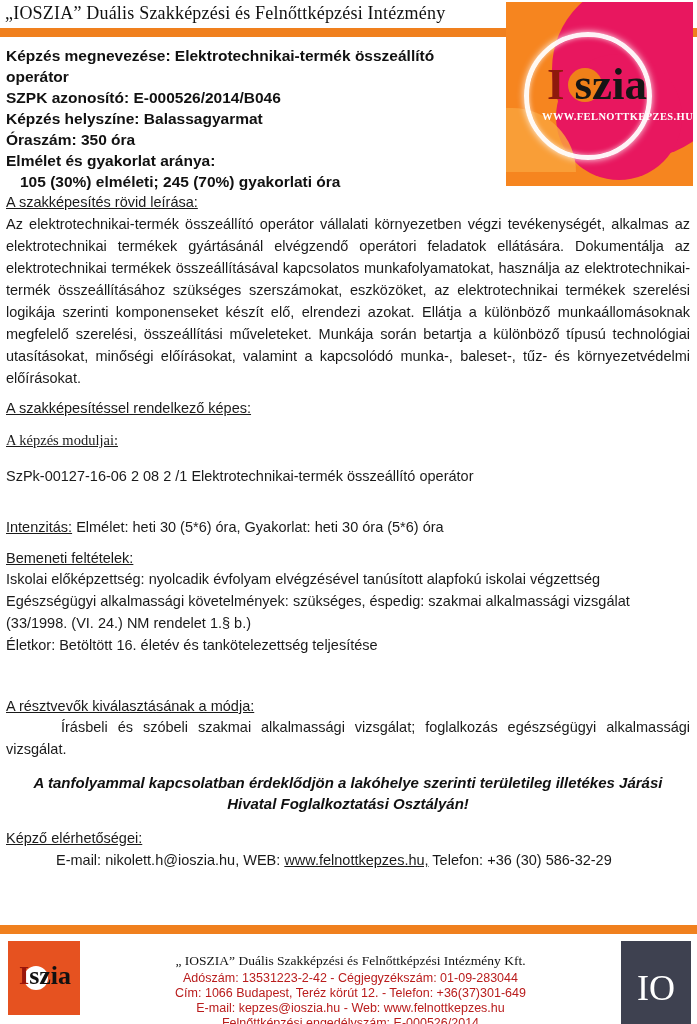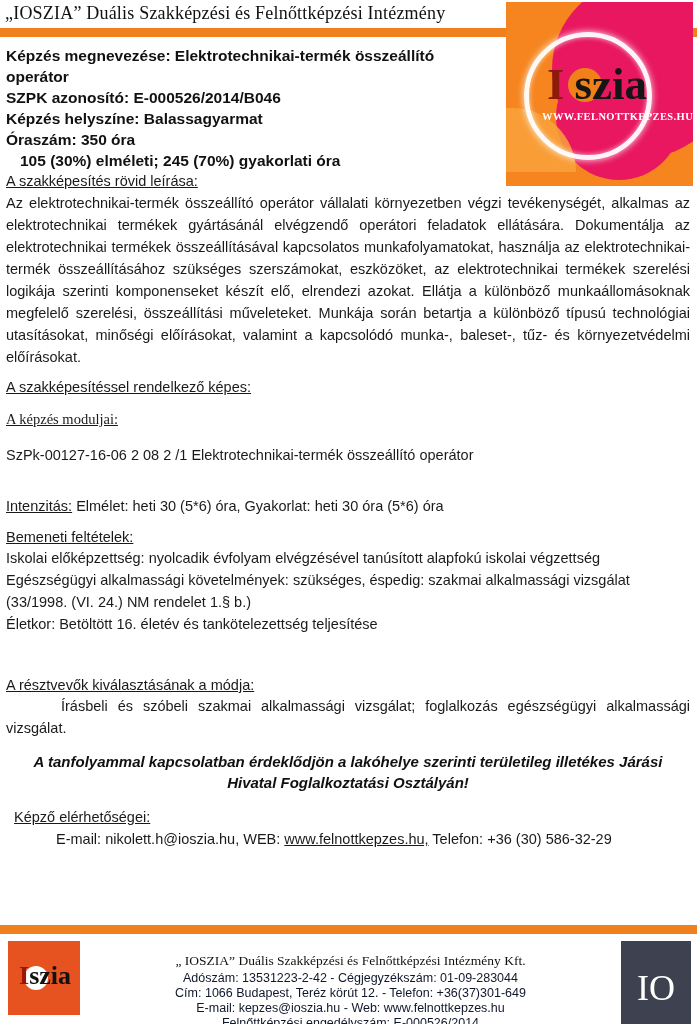--- a/index.html
+++ b/index.html
@@ -54,21 +54,21 @@
   .info-block { margin-top: 8px; width: 440px; font-weight: bold;
     font-size: 15.5px; line-height: 21px; color: #111; }
   .info-line.indent { padding-left: 14px; }
 
   .h-underline { font-size: 14.5px; text-decoration: underline; margin: 0; }
   .h-desc   { margin-top: 2px; }
   .h-comp   { margin-top: 11px; }
   .h-mod    { margin-top: 16px; font-family: Liberation Serif, serif; }
   .h-entry  { margin-top: 12px; }
   .h-select { margin-top: 42px; }
-  .h-contact{ margin-top: 16px; margin-left: 8px; }
+  .h-contact{ margin-top: 16px; }
 
   .body-text { font-size: 14.5px; line-height: 22px; margin: 0; }
   .desc-body { margin-top: 3px; text-align: justify; width: 684px; }
   .module-line { margin-top: 16px; }
   .intensity-line { margin-top: 29px; }
   .u { text-decoration: underline; }
   .entry-block { margin-top: 2px; }
   .select-body { margin-top: 2px; text-align: justify; text-indent: 55px; width: 684px; }
   .notice { margin: 12px 10px 0 10px; font-size: 15px; font-weight: bold; font-style: italic;
     text-align: center; line-height: 21px; color: #111; }
@@ -82,21 +82,21 @@
   .flogo { width: 72px; height: 74px; background: #E65220; position: relative; flex: none; }
   .flogo-circle { position: absolute; width: 24px; height: 24px; border-radius: 50%;
     background: #fff; left: 16px; top: 25px; }
   .flogo-text { position: absolute; left: 11px; top: 22px; font-family: "Liberation Serif", serif;
     font-weight: bold; font-size: 26px; line-height: 1; }
   .flogo-i { color: #9A150A; }
   .flogo-szia { color: #111; }
   .footer-center { flex: 1; text-align: center; padding-top: 12px; }
   .footer-company { font-family: "Liberation Serif", serif; font-size: 13.5px;
     color: #111; margin-bottom: 2px; }
-  .footer-line { font-size: 12.5px; line-height: 15px; color: #0f172a; }
+  .footer-line { font-size: 12.5px; line-height: 15px; color: #b91c1c; }
   .rlogo { width: 70px; height: 94px; background: #3E4150; color: #fff; flex: none;
     font-family: "Liberation Serif", serif; font-size: 36px;
     display: flex; align-items: center; justify-content: center; }
 </style>
 </head>
 <body>
 
 <div class="header-title">„IOSZIA” Duális Szakképzési és Felnőttképzési Intézmény</div>
 <div class="top-bar"></div>
 
@@ -109,20 +109,21 @@
   <div class="lg-site">WWW.FELNOTTKEPZES.HU</div>
 </div>
 
 <div class="content">
 
   <div class="info-block">
     <div class="info-line">Képzés megnevezése: Elektrotechnikai-termék összeállító operátor</div>
     <div class="info-line">SZPK azonosító: E-000526/2014/B046</div>
     <div class="info-line">Képzés helyszíne: Balassagyarmat</div>
     <div class="info-line">Óraszám: 350 óra</div>
+    <div class="info-line">Elmélet és gyakorlat aránya:</div>
     <div class="info-line indent">105 (30%) elméleti; 245 (70%) gyakorlati óra</div>
   </div>
 
   <p class="h-underline h-desc">A szakképesítés rövid leírása:</p>
   <p class="body-text desc-body">Az elektrotechnikai-termék összeállító operátor vállalati környezetben végzi tevékenységét, alkalmas az elektrotechnikai termékek gyártásánál elvégzendő operátori feladatok ellátására. Dokumentálja az elektrotechnikai termékek összeállításával kapcsolatos munkafolyamatokat, használja az elektrotechnikai-termék összeállításához szükséges szerszámokat, eszközöket, az elektrotechnikai termékek szerelési logikája szerinti komponenseket készít elő, elrendezi azokat. Ellátja a különböző munkaállomásoknak megfelelő szerelési, összeállítási műveleteket. Munkája során betartja a különböző típusú technológiai utasításokat, minőségi előírásokat, valamint a kapcsolódó munka-, baleset-, tűz- és környezetvédelmi előírásokat.</p>
 
   <p class="h-underline h-comp">A szakképesítéssel rendelkező képes:</p>
 
   <p class="h-underline h-mod">A képzés moduljai:</p>
   <p class="body-text module-line">SzPk-00127-16-06 2 08 2 /1 Elektrotechnikai-termék összeállító operátor</p>

